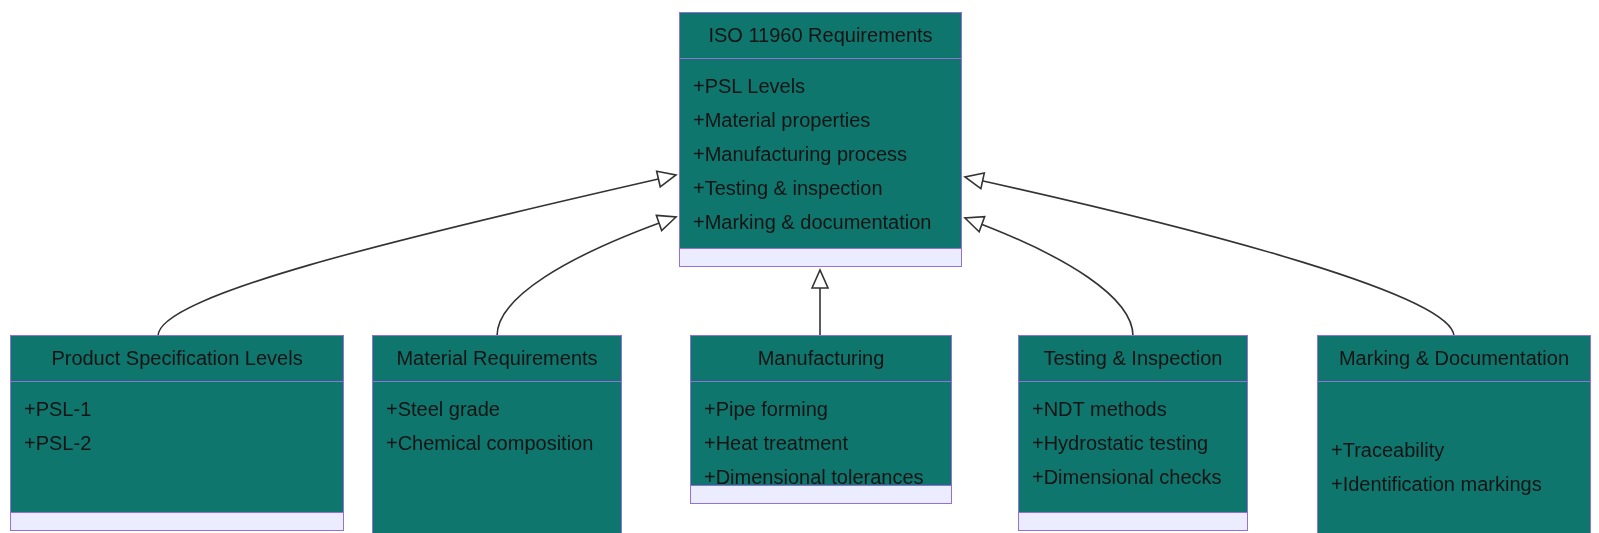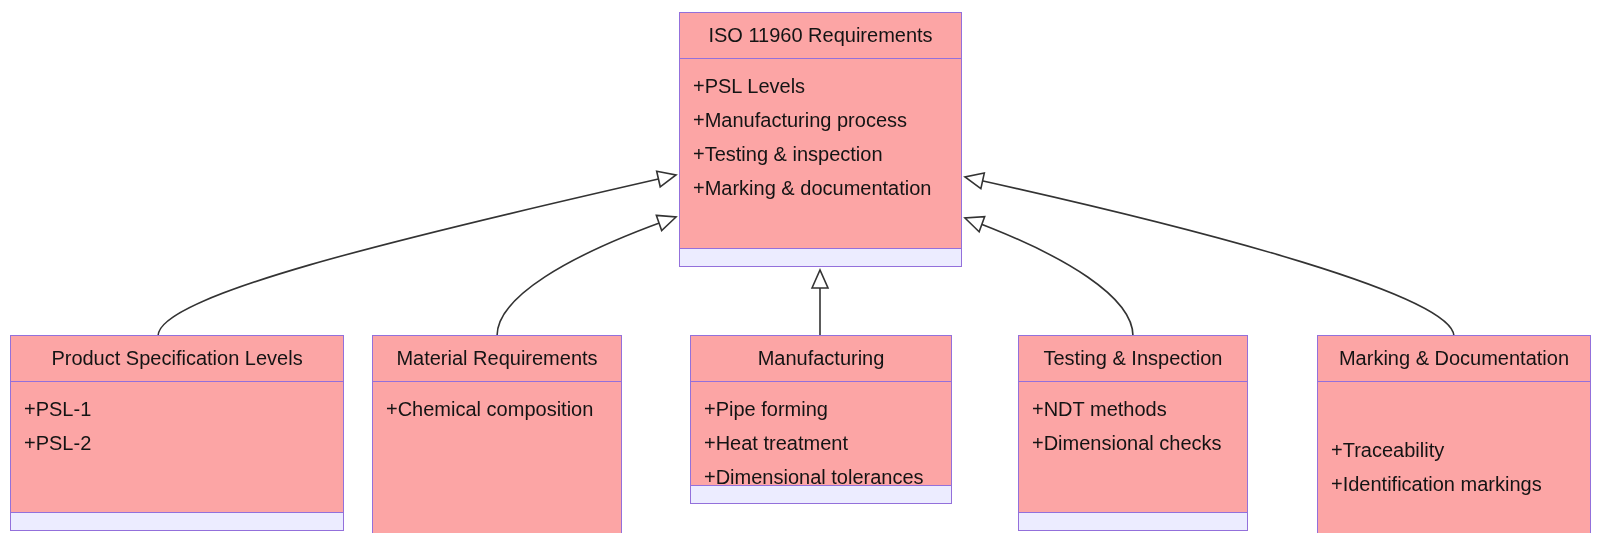--- a/index.html
+++ b/index.html
@@ -18,21 +18,21 @@
     width: 1599px; height: 533px;
   }
   .edge {
     fill: none;
     stroke: #333333;
     stroke-width: 1.6px;
   }
   .node {
     position: absolute;
     box-sizing: border-box;
-    background: #fca5a5;
+    background: #0f766e;
     border: 1.5px solid #9370DB;
     display: flex;
     flex-direction: column;
   }
   .node-title {
     height: 45px;
     flex: 0 0 45px;
     display: flex;
     align-items: center;
     justify-content: center;
@@ -73,58 +73,61 @@
     <path class="edge" marker-end="url(#inheritArrow)" d="M497,336 C497,298 565,256 676,217"></path>
     <path class="edge" marker-end="url(#inheritArrow)" d="M820,336 L820,270"></path>
     <path class="edge" marker-end="url(#inheritArrow)" d="M1133,336 C1133,298 1068,256 965,218"></path>
     <path class="edge" marker-end="url(#inheritArrow)" d="M1454,336 C1452,296 1215,232 965,177"></path>
   </svg>
 
   <div class="node" style="left:679px; top:12px; width:283px; height:255px;">
     <div class="node-title">ISO 11960 Requirements</div>
     <div class="node-attrs">
       <div class="attr">+PSL Levels</div>
+      <div class="attr">+Material properties</div>
       <div class="attr">+Manufacturing process</div>
       <div class="attr">+Testing &amp; inspection</div>
       <div class="attr">+Marking &amp; documentation</div>
     </div>
     <div class="node-methods"></div>
   </div>
 
   <div class="node" style="left:10px; top:335px; width:334px; height:196px;">
     <div class="node-title">Product Specification Levels</div>
     <div class="node-attrs">
       <div class="attr">+PSL-1</div>
       <div class="attr">+PSL-2</div>
     </div>
     <div class="node-methods"></div>
   </div>
 
   <div class="node" style="left:372px; top:335px; width:250px; height:240px;">
     <div class="node-title">Material Requirements</div>
     <div class="node-attrs">
+      <div class="attr">+Steel grade</div>
       <div class="attr">+Chemical composition</div>
     </div>
     <div class="node-methods"></div>
   </div>
 
   <div class="node" style="left:690px; top:335px; width:262px; height:169px;">
     <div class="node-title">Manufacturing</div>
     <div class="node-attrs">
       <div class="attr">+Pipe forming</div>
       <div class="attr">+Heat treatment</div>
       <div class="attr">+Dimensional tolerances</div>
     </div>
     <div class="node-methods"></div>
   </div>
 
   <div class="node" style="left:1018px; top:335px; width:230px; height:196px;">
     <div class="node-title">Testing &amp; Inspection</div>
     <div class="node-attrs">
       <div class="attr">+NDT methods</div>
+      <div class="attr">+Hydrostatic testing</div>
       <div class="attr">+Dimensional checks</div>
     </div>
     <div class="node-methods"></div>
   </div>
 
   <div class="node" style="left:1317px; top:335px; width:274px; height:236px;gap:41px;">
     <div class="node-title">Marking &amp; Documentation</div>
     <div class="node-attrs">
       <div class="attr">+Traceability</div>
       <div class="attr">+Identification markings</div>

